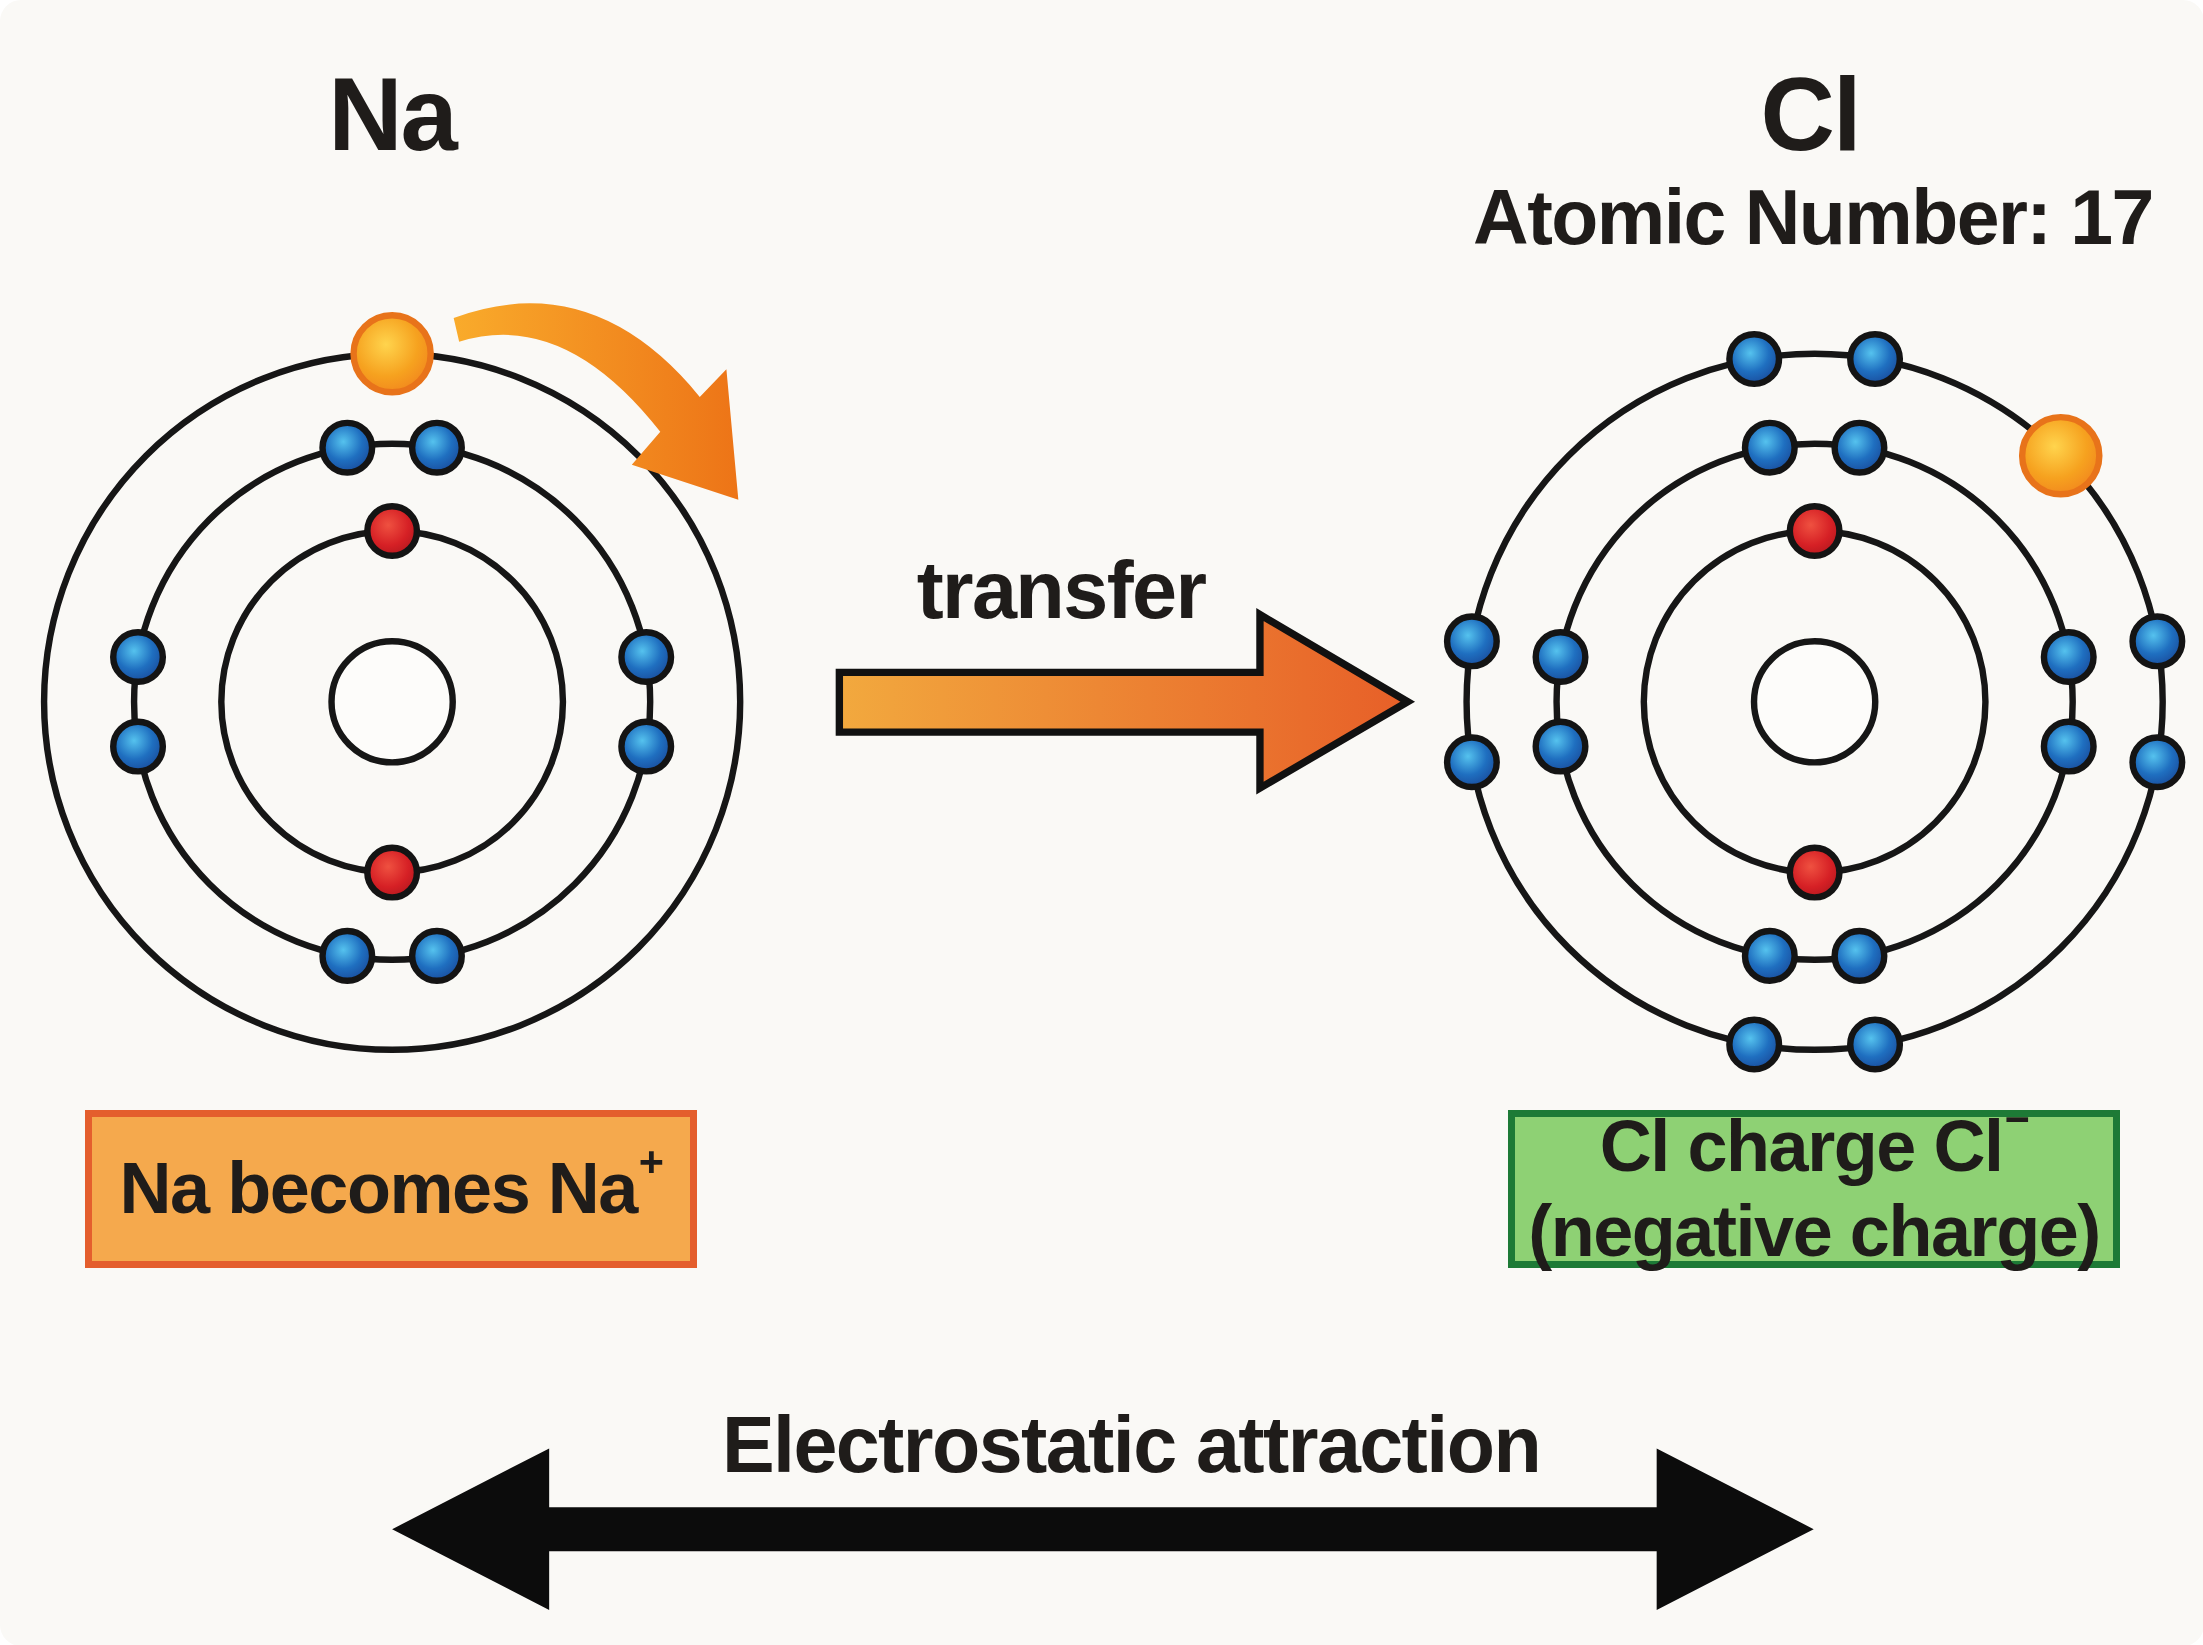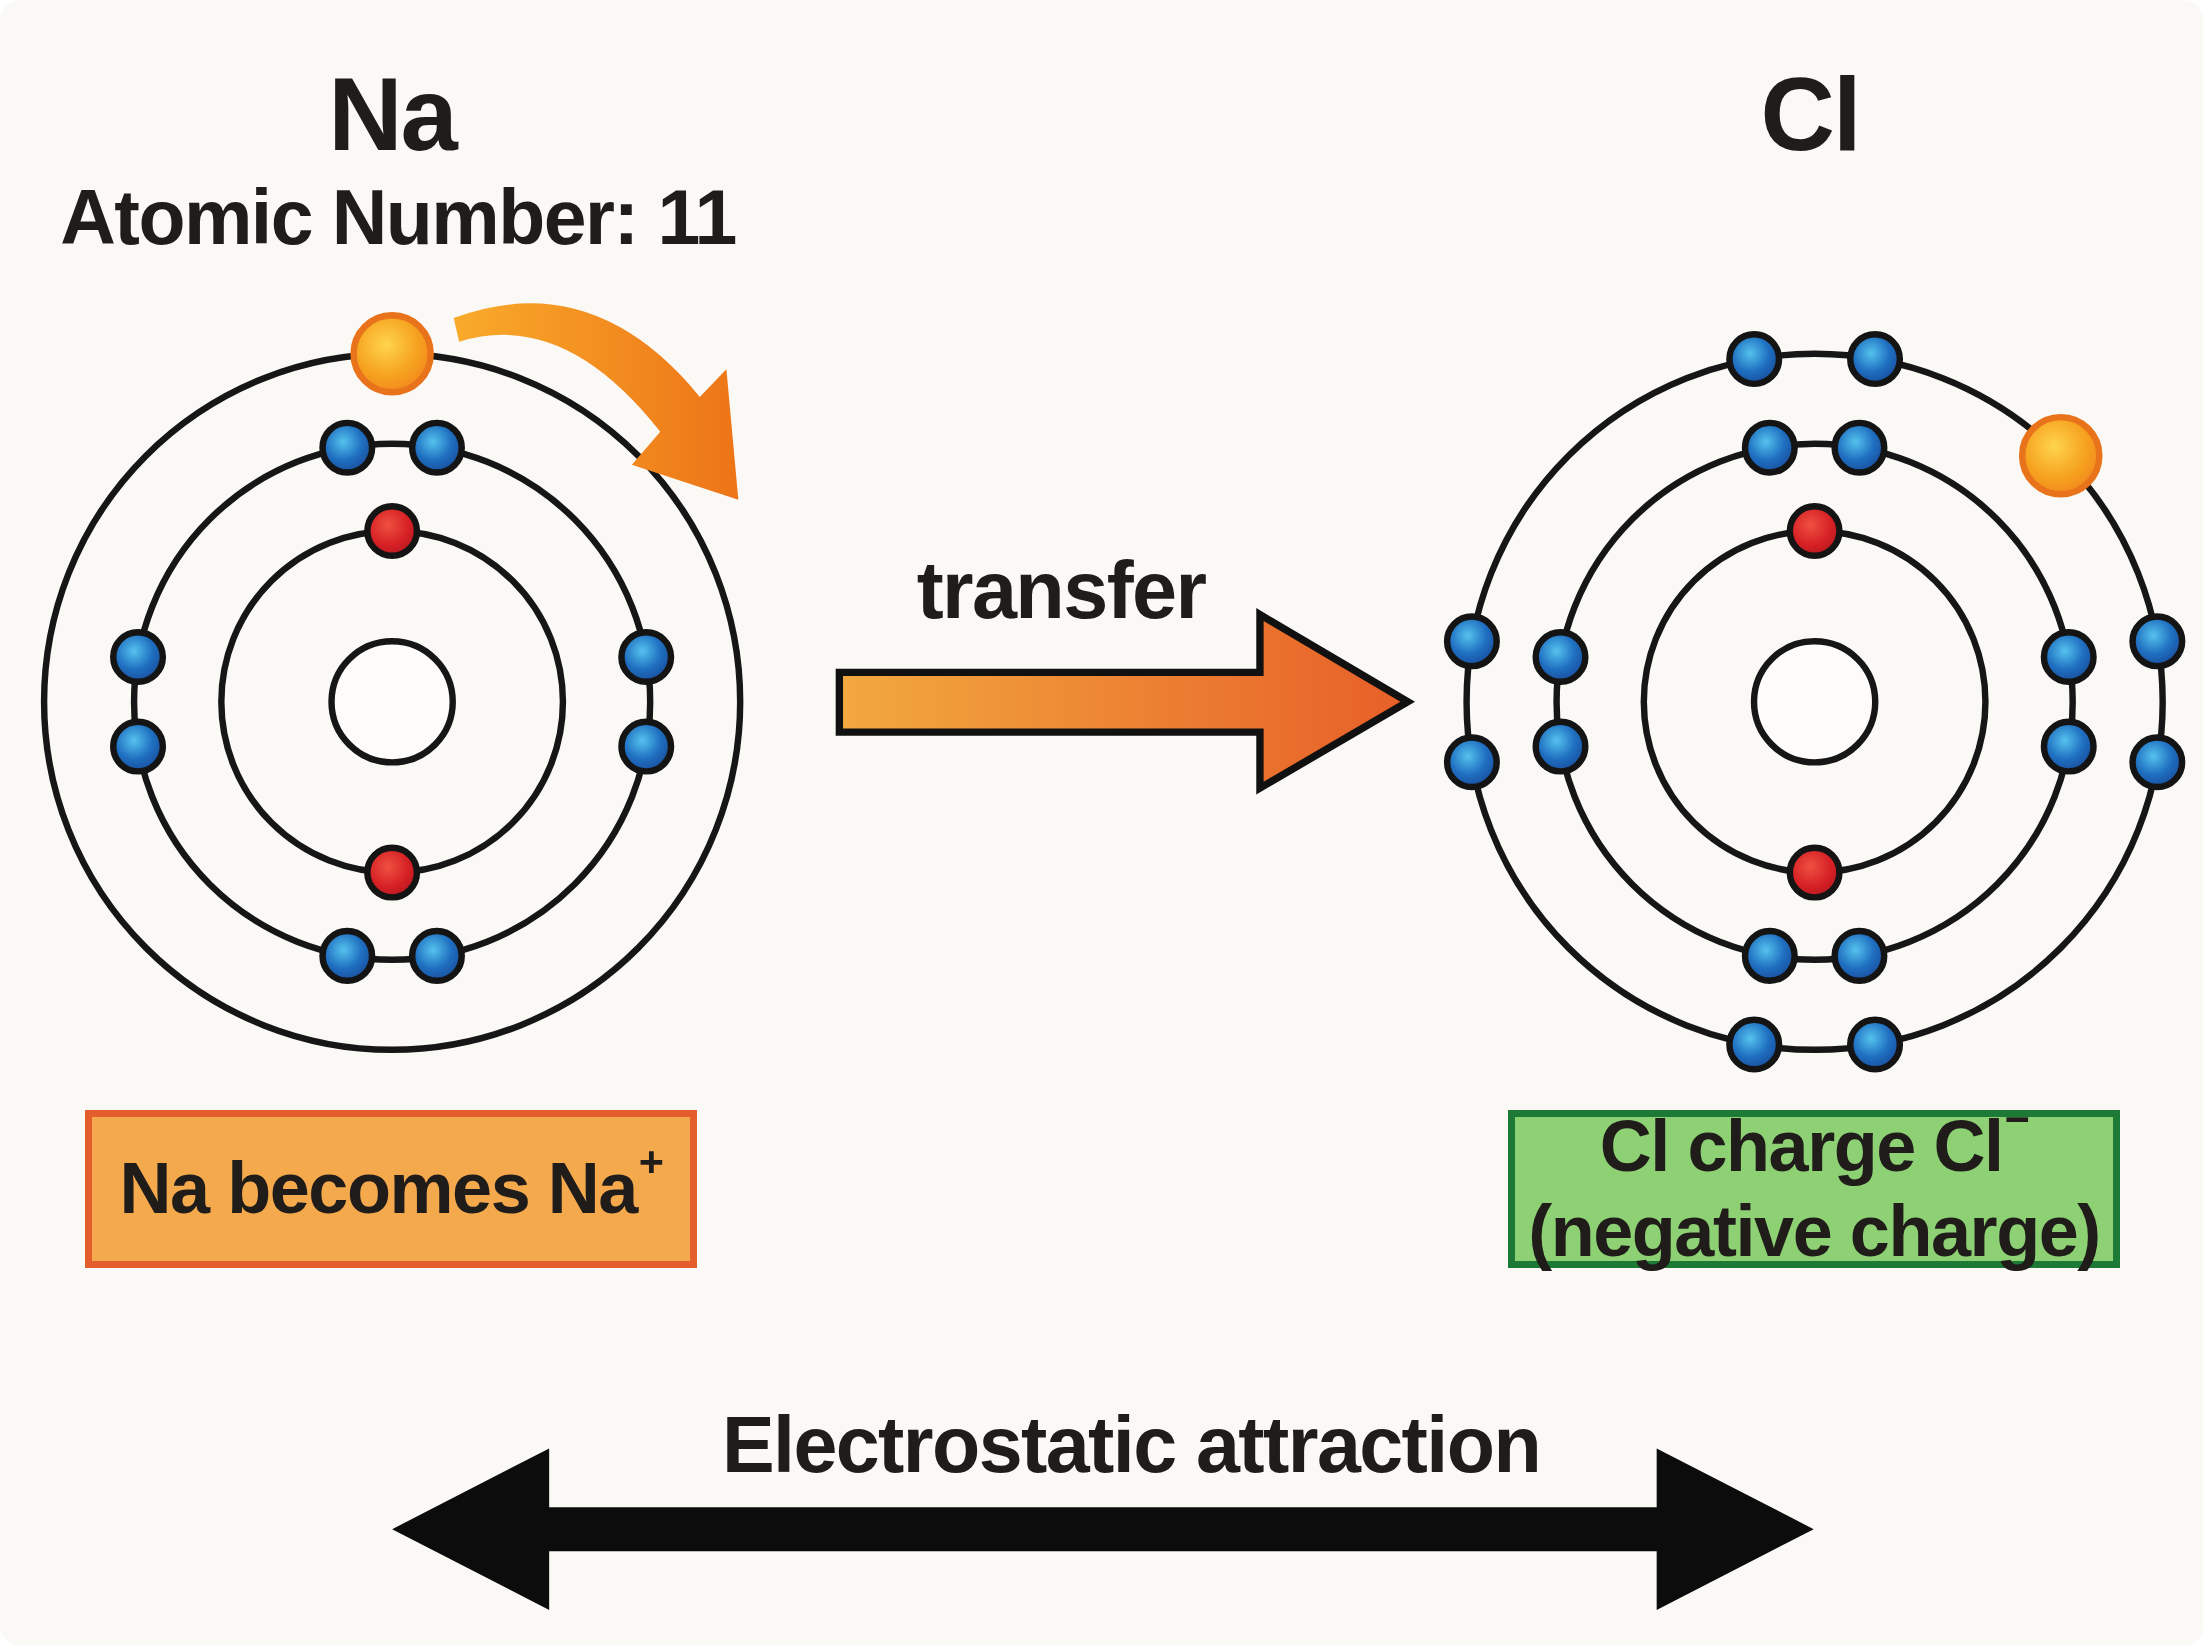--- a/index.html
+++ b/index.html
@@ -105,23 +105,23 @@
       </g>
 
     <path d="M 494 346 Q 646 290 762 432 L 791 402 L 804 544 L 688 506 L 719 470 Q 614 336 500 372 Z" fill="url(#grad-curve)"></path>
 
     <polygon class="arrow-shape" points="914,732 1372,732 1372,669 1533,764 1372,858 1372,797 914,797" fill="url(#grad-transfer)"></polygon>
 
     <polygon class="double-arrow" points="427,1665 598,1577 598,1641 1804,1641 1804,1577 1975,1665 1804,1753 1804,1689 598,1689 598,1753"></polygon>
   </svg>
 
   <div class="abs-label symbol-title" style="left:392px;top:114px;">Na</div>
-  <div class="abs-label atomic-line" style="left:398px;top:217px;">Atomic Number: 11</div>
 
   <div class="abs-label symbol-title" style="left:1810px;top:114px;text-align:center;">Cl</div>
+  <div class="abs-label atomic-line" style="left:1813px;top:217px;">Atomic Number: 17</div>
 
   <div class="abs-label transfer-line" style="left:1061px;top:590px;">transfer</div>
 
   <div class="caption-box left">
     <div class="caption-line">
       <span>Na becomes Na</span><sup>+</sup>
     </div>
   </div>
 
   <div class="caption-box right">

